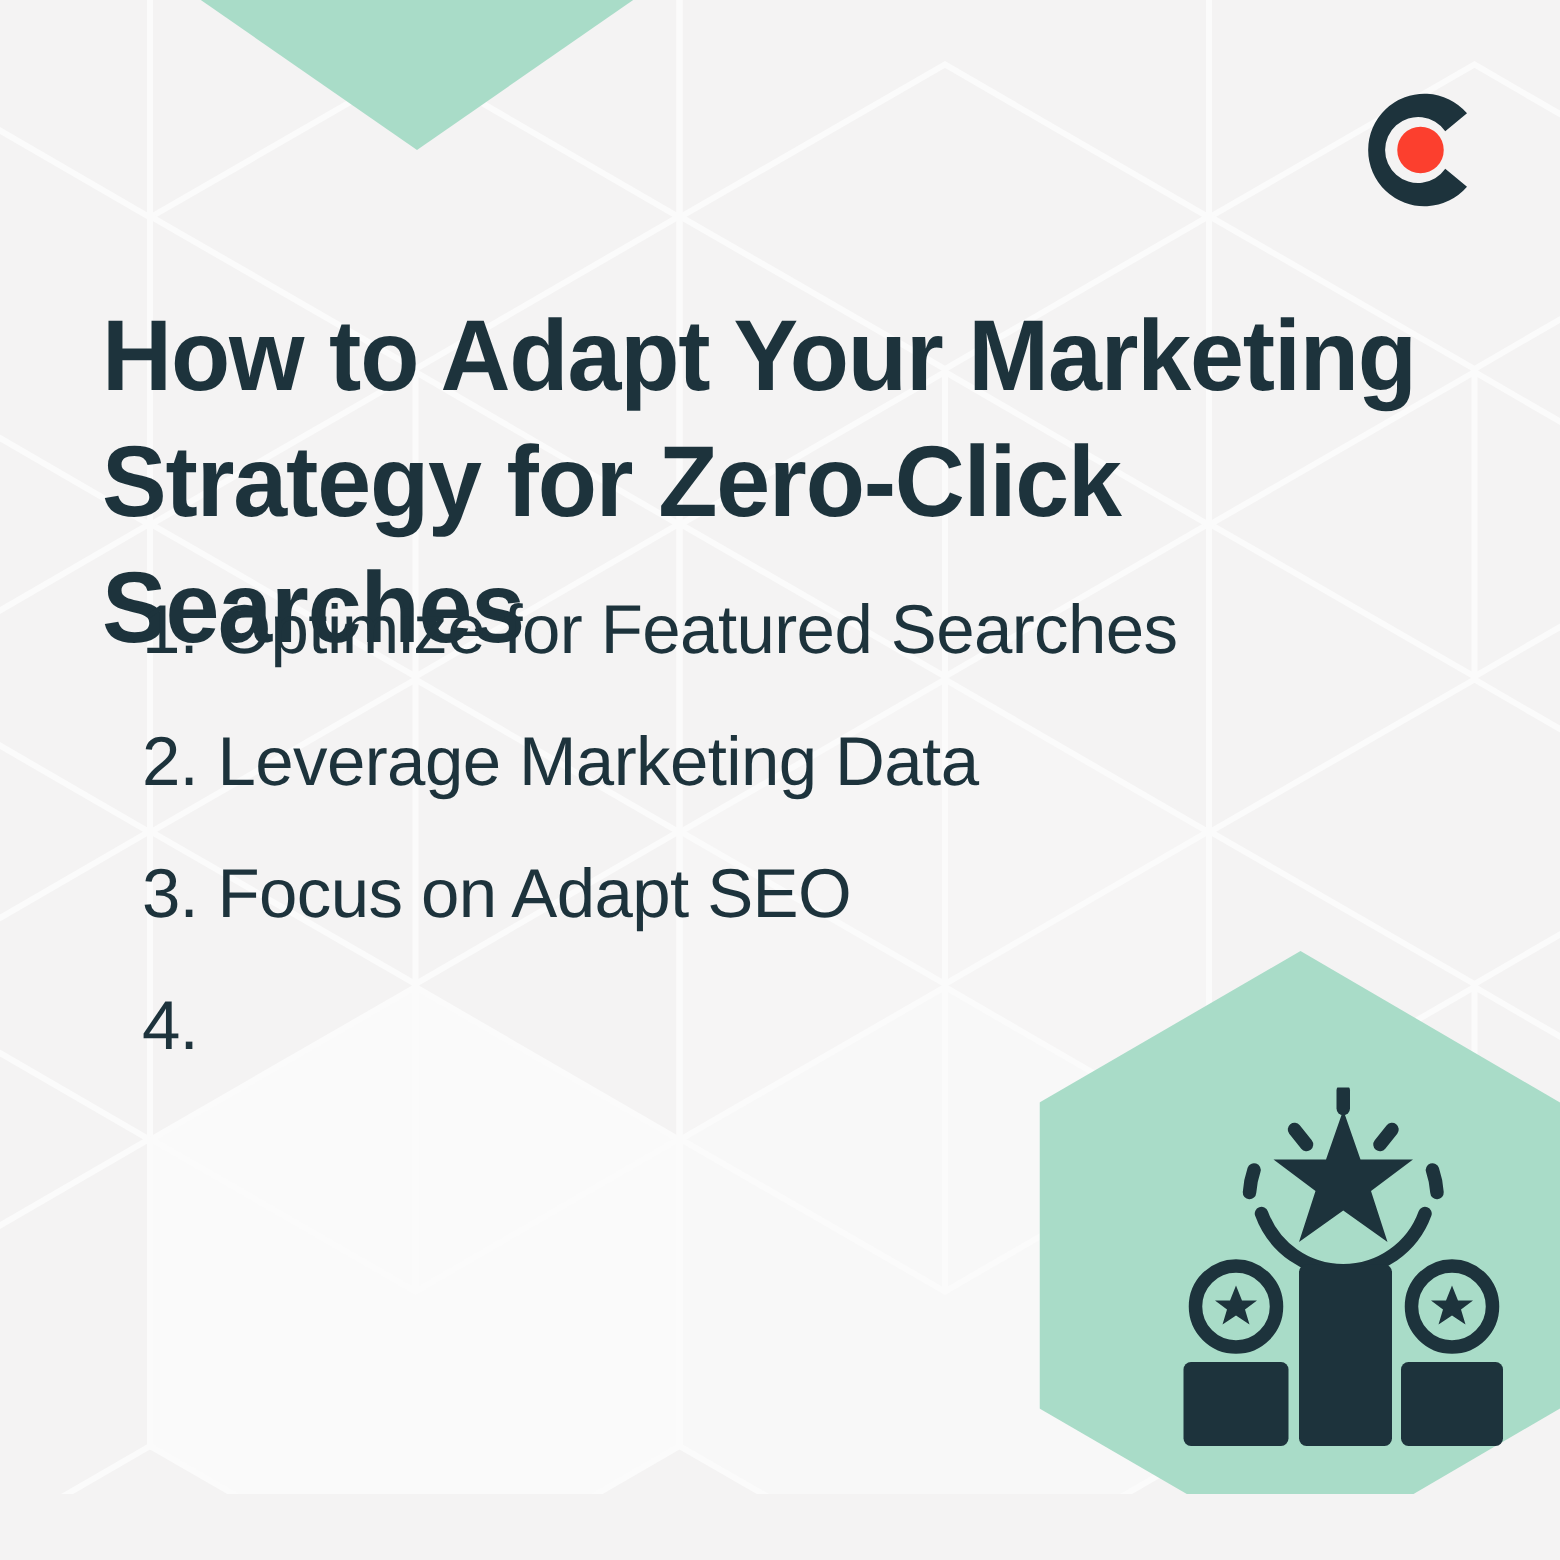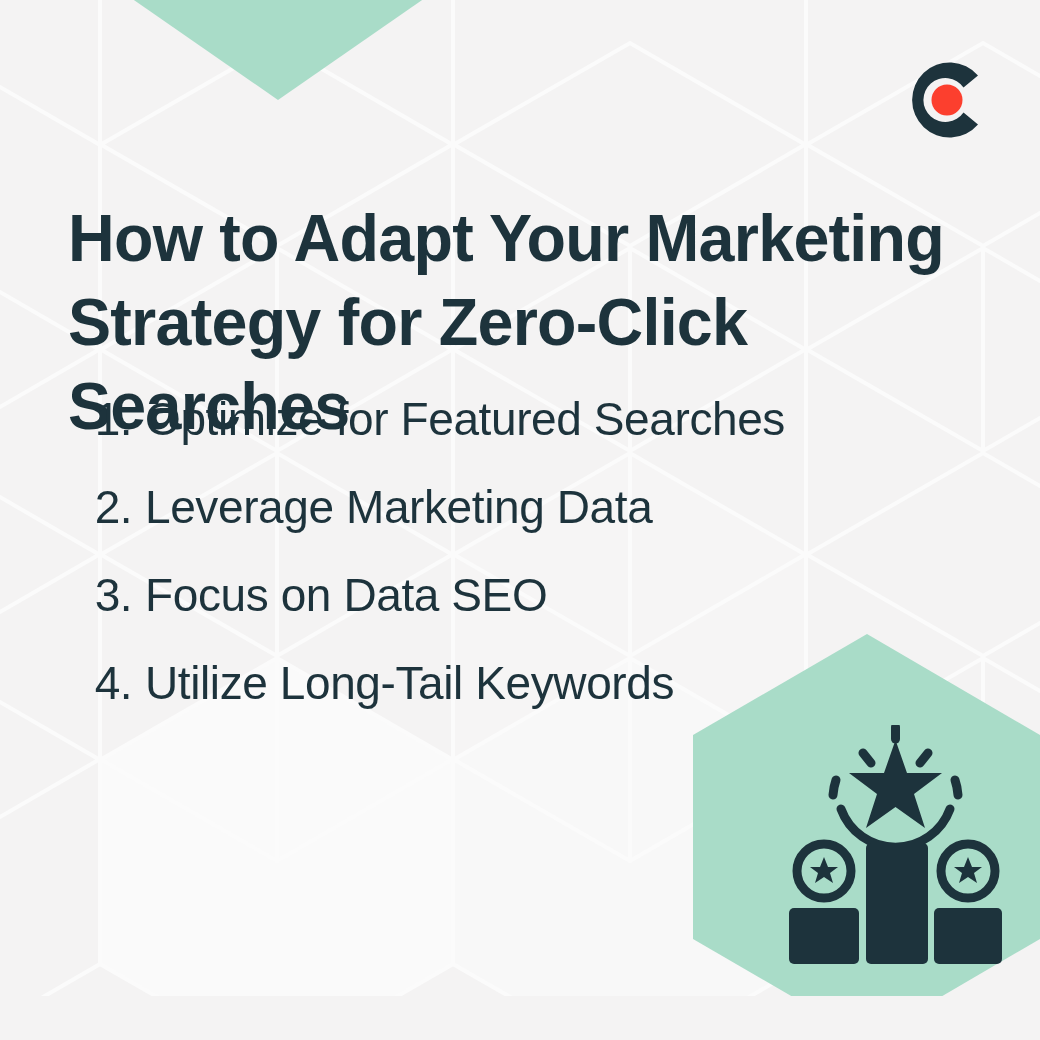--- a/index.html
+++ b/index.html
@@ -150,25 +150,24 @@
     <li class="list-item">
       <span class="list-num">1.</span>
       <span class="list-text">Optimize for Featured Searches</span>
     </li>
     <li class="list-item">
       <span class="list-num">2.</span>
       <span class="list-text">Leverage Marketing Data</span>
     </li>
     <li class="list-item">
       <span class="list-num">3.</span>
-      <span class="list-text">Focus on Data SEO</span>
+      <span class="list-text">Focus on Adapt SEO</span>
     </li>
     <li class="list-item">
       <span class="list-num">4.</span>
-      <span class="list-text">Utilize Long-Tail Keywords</span>
     </li>
   </ol>
 
   <svg id="hex-accent" viewBox="0 0 347 406">
     <polygon points="0,101 174,0 347,101 347,305 174,406 0,305" fill="#a9dcc8"></polygon>
   </svg>
 
   <svg id="podium-icon" viewBox="0 0 215 240">
     <g fill="#1d333c">
 

